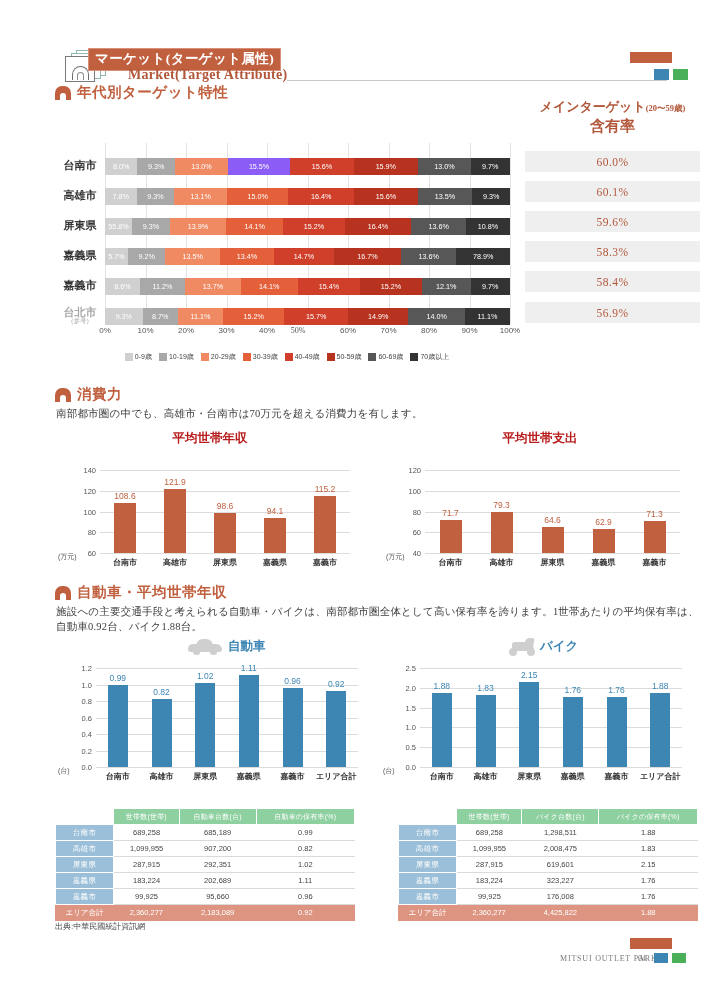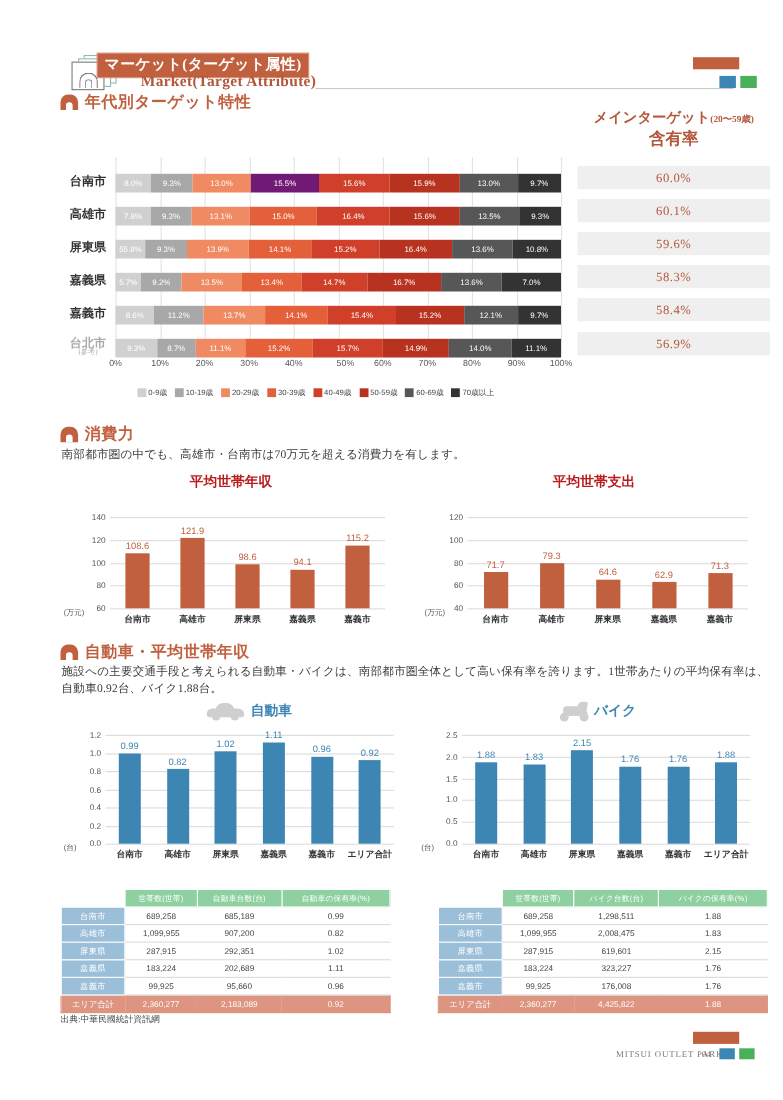--- a/index.html
+++ b/index.html
@@ -195,21 +195,21 @@
         <i style="left: 364.5px;"></i>
         <i style="left: 405px;"></i>
       </div>
     <div id="sbc-rows">
         <div class="sbc-row" style="top: 10px;">
           <div class="sbc-label">台南市</div>
           <div class="sbc-bar">
             <div class="sbc-seg" style="width: 8%; background: rgb(208, 208, 208);">8.0%</div>
             <div class="sbc-seg" style="width: 9.3%; background: rgb(168, 168, 168);">9.3%</div>
             <div class="sbc-seg" style="width: 13%; background: rgb(239, 138, 99);">13.0%</div>
-            <div class="sbc-seg" style="width: 15.5%; background: #701a75;">15.5%</div>
+            <div class="sbc-seg" style="width: 15.5%; background: #8b5cf6;">15.5%</div>
             <div class="sbc-seg" style="width: 15.6%; background: rgb(207, 63, 42);">15.6%</div>
             <div class="sbc-seg" style="width: 15.9%; background: rgb(184, 51, 31);">15.9%</div>
             <div class="sbc-seg" style="width: 13%; background: rgb(87, 87, 87);">13.0%</div>
             <div class="sbc-seg" style="width: 9.7%; background: rgb(51, 51, 51);">9.7%</div>
           </div>
         </div>
         <div class="sbc-row" style="top: 40px;">
           <div class="sbc-label">高雄市</div>
           <div class="sbc-bar">
             <div class="sbc-seg" style="width: 7.8%; background: rgb(208, 208, 208);">7.8%</div>
@@ -238,21 +238,21 @@
         <div class="sbc-row" style="top: 100px;">
           <div class="sbc-label">嘉義県</div>
           <div class="sbc-bar">
             <div class="sbc-seg" style="width: 5.7%; background: rgb(208, 208, 208);">5.7%</div>
             <div class="sbc-seg" style="width: 9.2%; background: rgb(168, 168, 168);">9.2%</div>
             <div class="sbc-seg" style="width: 13.5%; background: rgb(239, 138, 99);">13.5%</div>
             <div class="sbc-seg" style="width: 13.4%; background: rgb(228, 96, 58);">13.4%</div>
             <div class="sbc-seg" style="width: 14.7%; background: rgb(207, 63, 42);">14.7%</div>
             <div class="sbc-seg" style="width: 16.7%; background: rgb(184, 51, 31);">16.7%</div>
             <div class="sbc-seg" style="width: 13.6%; background: rgb(87, 87, 87);">13.6%</div>
-            <div class="sbc-seg" style="width: 13.3%; background: rgb(51, 51, 51);">7.0%</div>
+            <div class="sbc-seg" style="width: 13.3%; background: rgb(51, 51, 51);">78.9%</div>
           </div>
         </div>
         <div class="sbc-row" style="top: 130px;">
           <div class="sbc-label">嘉義市</div>
           <div class="sbc-bar">
             <div class="sbc-seg" style="width: 8.6%; background: rgb(208, 208, 208);">8.6%</div>
             <div class="sbc-seg" style="width: 11.2%; background: rgb(168, 168, 168);">11.2%</div>
             <div class="sbc-seg" style="width: 13.7%; background: rgb(239, 138, 99);">13.7%</div>
             <div class="sbc-seg" style="width: 14.1%; background: rgb(228, 96, 58);">14.1%</div>
             <div class="sbc-seg" style="width: 15.4%; background: rgb(207, 63, 42);">15.4%</div>
@@ -274,21 +274,21 @@
             <div class="sbc-seg" style="width: 11.1%; background: rgb(51, 51, 51);">11.1%</div>
           </div>
         </div>
       </div>
     <div class="sbc-axis" id="sbc-axis">
         <span style="left: 0px;">0%</span>
         <span style="left: 40.5px;">10%</span>
         <span style="left: 81px;">20%</span>
         <span style="left: 121.5px;">30%</span>
         <span style="left: 162px;">40%</span>
-        <span style="left: 209px;">50%</span>
+        <span style="left: 193px; font-family: Liberation Serif, serif;">50%</span>
         <span style="left: 243px;">60%</span>
         <span style="left: 283.5px;">70%</span>
         <span style="left: 324px;">80%</span>
         <span style="left: 364.5px;">90%</span>
         <span style="left: 405px;">100%</span>
       </div>
   </div>
   <div class="legend" id="sbc-legend">
       <div class="item">
         <span class="sw" style="background: rgb(208, 208, 208);"></span>

